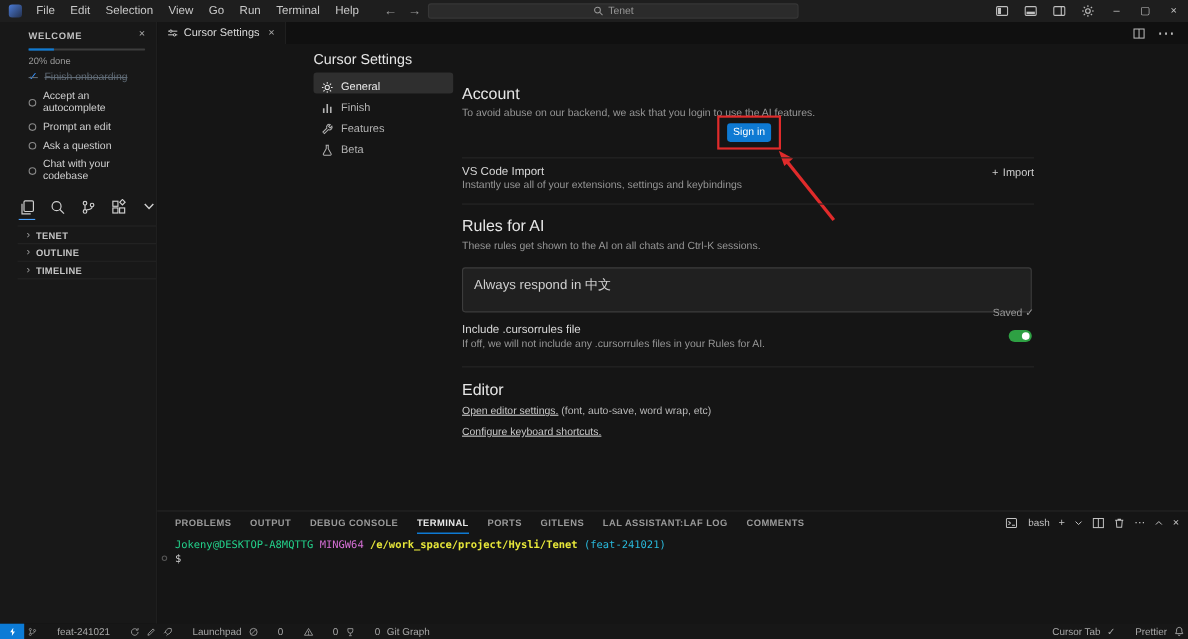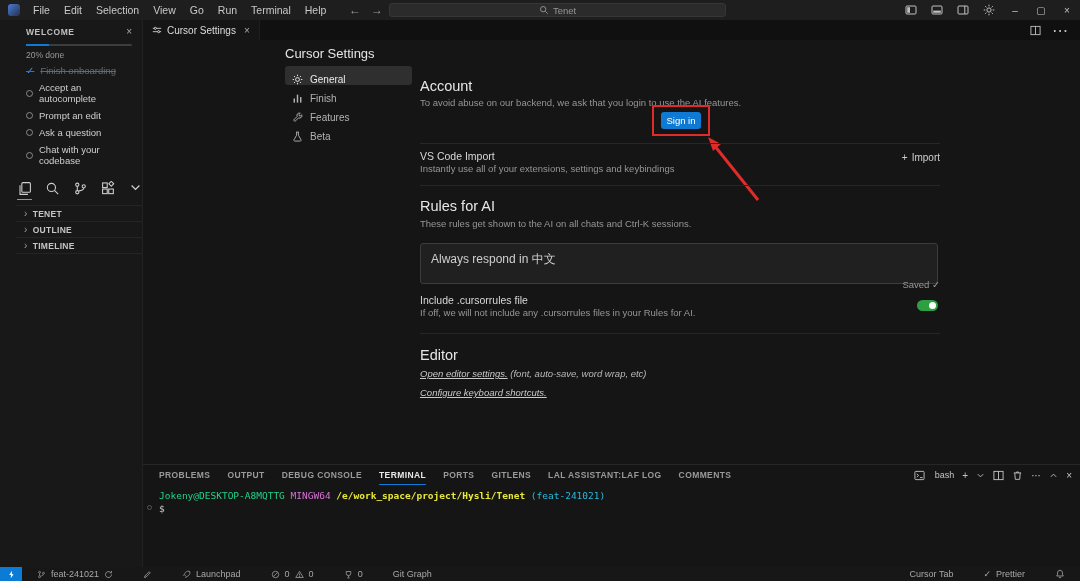--- a/index.html
+++ b/index.html
@@ -72,21 +72,21 @@
   .signin-btn { position:absolute; left:241px; top:92px; width:40px; height:17px; background:#0e7ad3;
     border-radius:3px; color:#fff; font-size:9.5px; display:flex; align-items:center; justify-content:center; }
   .red-rect { position:absolute; left:232px; top:85px; width:58px; height:31px; border:2px solid #e02b2b; }
   .import-btn { position:absolute; right:0; top:132px; display:flex; align-items:center; gap:4px;
     font-size:10px; color:#cfcfcf; }
   .rules-box { position:absolute; left:0; top:223px; width:518px; height:41px; background:#202020;
     border:1px solid #3c3c3c; border-radius:3px; padding:7px 10px; font-size:12px; color:#cfcfcf; }
   .saved { position:absolute; right:0; top:259px; font-size:9.5px; color:#9a9a9a; }
   .toggle { position:absolute; right:2px; top:280px; width:21px; height:11px; border-radius:6px; background:#2ea043; }
   .toggle .knob { position:absolute; right:2px; top:2px; width:7px; height:7px; border-radius:50%; background:#fff; }
-  .ed-line { position:absolute; font-size:9.5px; color:#b9b9b9;font-style:italic; }
+  .ed-line { position:absolute; font-size:9.5px; color:#b9b9b9; }
   .link { color:#c9c9c9; text-decoration:underline; }
 
   
   #panel { position:absolute; left:0; top:407px; width:937px; height:140px;
     border-top:1px solid #262626; background:#151515;margin-top:37px; }
   .panel-tabs { display:flex; align-items:stretch; height:20px; padding-left:16px; gap:17px;
     font-size:8.5px; font-weight:700; letter-spacing:.4px; color:#9a9a9a; }
   .ptab { display:flex; align-items:center; }
   .ptab.active { color:#e8e8e8; box-shadow:inset 0 -2px 0 -1px #0e7ad3; }
   .panel-controls { position:absolute; right:8px; top:0; height:20px; display:flex; align-items:center;
@@ -96,21 +96,21 @@
     font-size:9.5px; line-height:12.5px; white-space:pre; }
   .t-user { color:#23d18b; } .t-env { color:#d670d6; } .t-path { color:#e8e83a; font-weight:700; }
   .t-branch { color:#29b8db; } .t-prompt { color:#cfcfcf; }
   .gutter-dot { position:absolute; left:4px; top:40px; width:5px; height:5px; border:1px solid #555; border-radius:50%; }
   .panel-hint { position:absolute; left:0; right:0; bottom:3px; text-align:center; font-size:8.5px; color:#646464; }
 
   
   #statusbar { position:absolute; left:0; top:567px; width:1080px; height:14px; background:#171717;
     display:flex; align-items:center; font-size:9px; color:#a8a8a8; }
   .remote { width:22px; height:14px; background:#0c7bd6; display:flex; align-items:center; justify-content:center; color:#fff; }
-  .sb-item { display:flex; align-items:center; gap:5px; padding:0 15px; height:14px; }
+  .sb-item { display:flex; align-items:center; gap:18px; padding:0 3px; height:14px; }
   .sb-right { margin-left:auto; display:flex; align-items:center; }
 </style>
 </head>
 <body>
 
 <div id="titlebar">
   <div class="logo"></div>
   <span class="menu-item">File</span>
   <span class="menu-item">Edit</span>
   <span class="menu-item">Selection</span>

